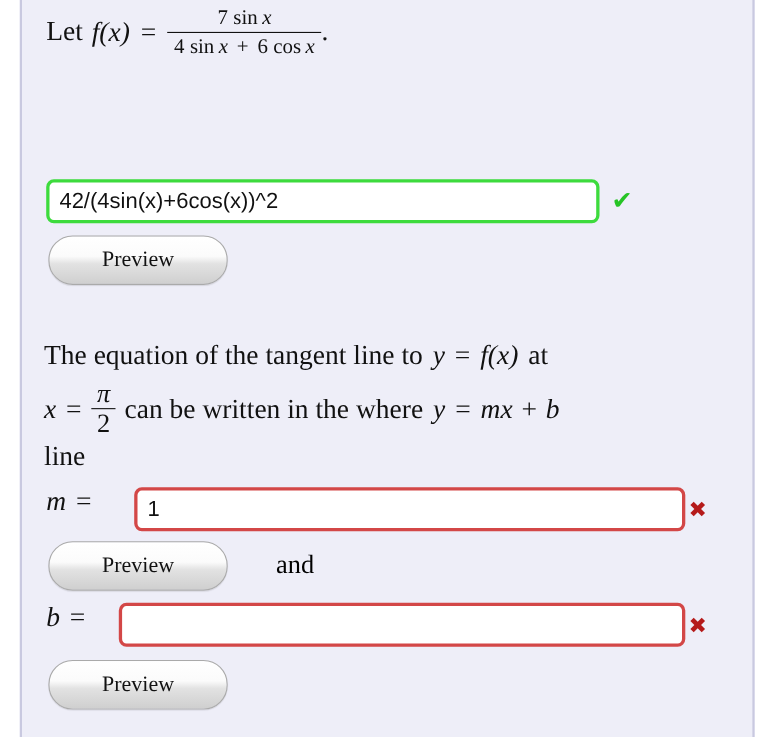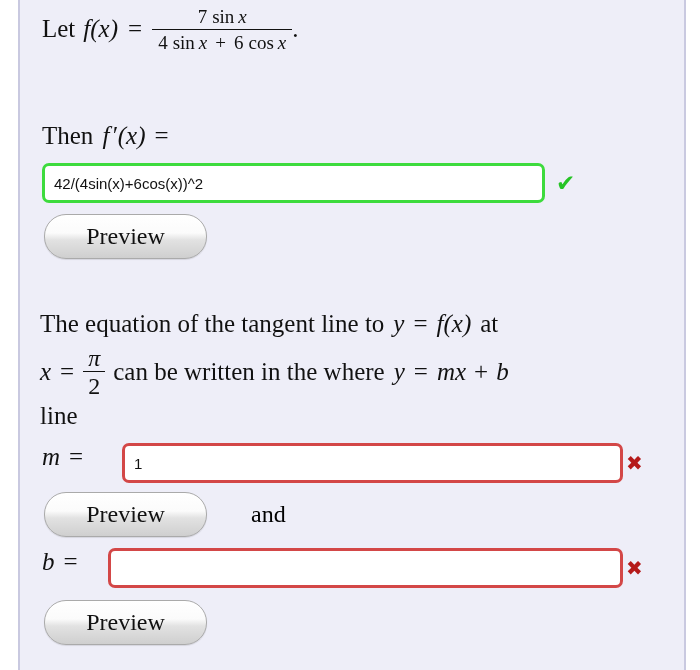--- a/index.html
+++ b/index.html
@@ -90,21 +90,21 @@
     top: 123px;
     font-size: 25px;
   }
 
   
   .ansinput {
     position: absolute;
     box-sizing: border-box;
     background: #ffffff;
     font-family: "Liberation Sans", "DejaVu Sans", sans-serif;
-    font-size: 15px;
+    font-size: 20px;
     color: #111111;
     padding: 0 9px;
     outline: none;
   }
   .ansinput.correct {
     border: 3px solid #3ddb3d;
     border-radius: 7px;
   }
   .ansinput.incorrect {
     border: 3px solid #d34747;
@@ -153,21 +153,21 @@
 
   
   .btn {
     position: absolute;
     box-sizing: border-box;
     border: 1px solid #aaaaaa;
     border-radius: 22px;
     background: linear-gradient(to bottom, #ffffff 0%, #fbfbfb 42%, #e2e2e2 58%, #cfcfcf 100%);
     color: #111111;
     font-family: "Liberation Serif", "DejaVu Serif", serif;
-    font-size: 24px;
+    font-size: 20px;
     text-align: center;
     cursor: pointer;
     padding: 0;
     box-shadow: 0 1px 1px rgba(0,0,0,0.10);
   }
   #preview-1 { left: 22px; top: 214px; width: 163px; height: 45px; }
   #preview-2 { left: 22px; top: 492px; width: 163px; height: 45px; }
   #preview-3 { left: 22px; top: 600px; width: 163px; height: 45px; }
 
   
@@ -221,23 +221,20 @@
 
   <div class="content">
 
     <div id="stmt1" class="mathline">
       <span class="mn">Let</span><span class="mi" style="padding-left:8px">f(x)</span><span class="op" style="padding:0 10px">=</span><span class="frac">
         <span class="num"><span class="mn">7</span><span class="mn" style="padding-left:5px">sin</span><span class="mi" style="padding-left:4px">x</span></span>
         <span class="den"><span class="mn">4</span><span class="mn" style="padding-left:5px">sin</span><span class="mi" style="padding-left:4px">x</span><span class="op" style="padding:0 8px">+</span><span class="mn">6</span><span class="mn" style="padding-left:5px">cos</span><span class="mi" style="padding-left:4px">x</span></span>
       </span><span class="mn">.</span>
     </div>
 
-    <div id="thenline" class="mathline">
-      <span class="mn">Then</span><span class="mi" style="padding-left:9px">f</span><span class="mi" style="padding-left:2px">′</span><span class="mi" style="padding-left:1px">(x)</span><span class="op" style="padding-left:9px">=</span>
-    </div>
 
     <input id="fprime-input" class="ansinput correct" type="text" value="42/(4sin(x)+6cos(x))^2" style="">
     <span id="check-fprime" class="mark check">✔</span>
 
     <button id="preview-1" class="btn">Preview</button>
 
     <div id="tangent-para">
 
       <div id="tangent-l1" class="mathline">
         <span class="mn">The equation of the tangent line to</span><span class="mi" style="padding-left:9px">y</span><span class="op" style="padding:0 9px">=</span><span class="mi">f(x)</span><span class="mn" style="padding-left:9px">at</span>

